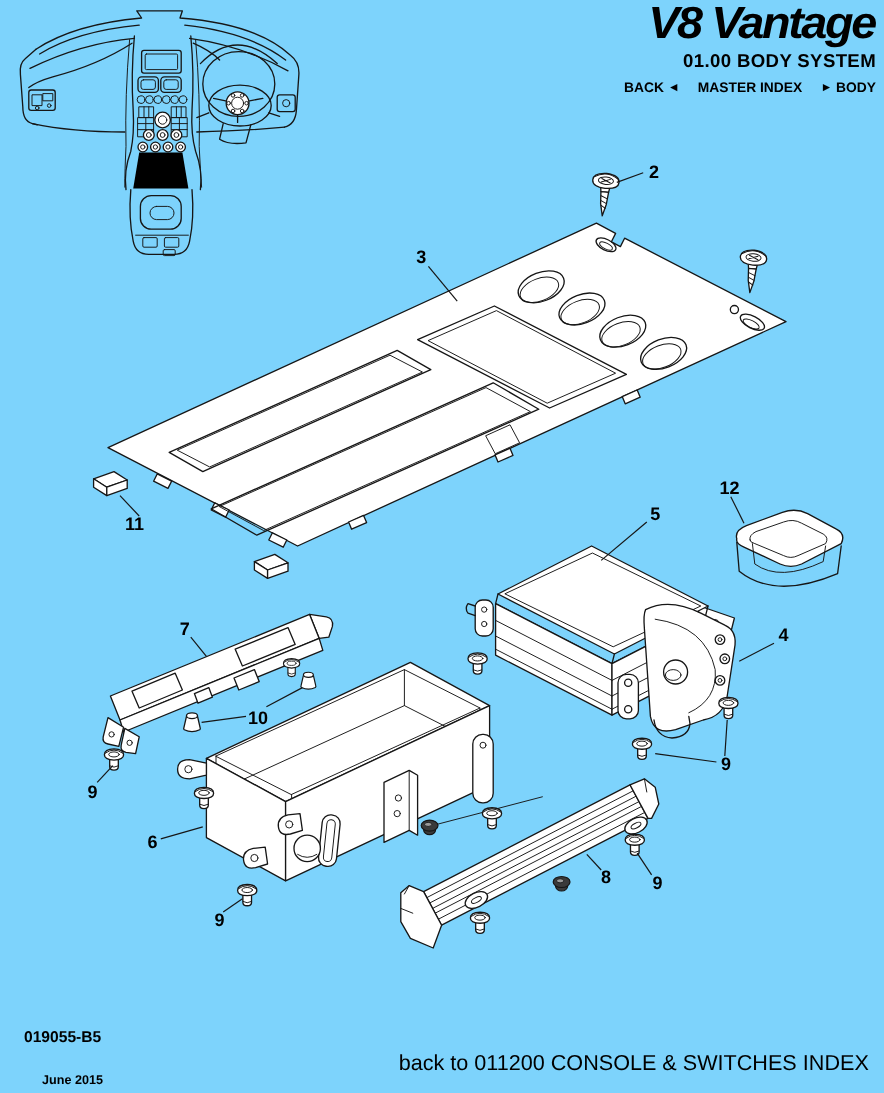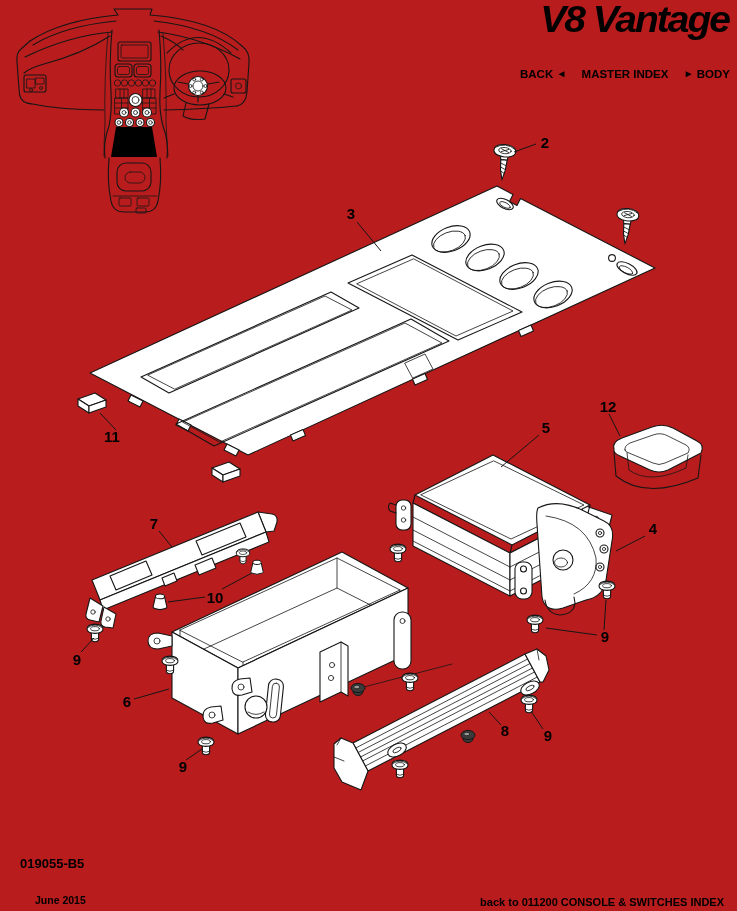--- a/index.html
+++ b/index.html
@@ -1,48 +1,49 @@
 <!DOCTYPE html>
 <html><head>
 <meta charset="utf-8">
 <style>
   html,body{margin:0;padding:0;background:#e8e8e8;}
   .page{
-    position:relative;width:737px;height:911px;margin:0 auto;background:#b91c1c;
+    position:relative;width:737px;height:911px;margin:0 auto;background:#7dd3fc;
     font-family:"Liberation Sans",sans-serif;color:#000;overflow:hidden;
   }
   .page svg{position:absolute;left:0;top:0;}
   .brand-logo{
     position:absolute;top:-2px;right:8px;font-size:39px;font-weight:bold;font-style:italic;
     letter-spacing:-2px;white-space:nowrap;transform:scaleY(0.96);
   }
   .system-title{position:absolute;top:43px;right:7px;font-size:15.5px;font-weight:bold;letter-spacing:.3px;}
   .nav{position:absolute;top:68px;right:7px;font-size:11.5px;font-weight:bold;white-space:nowrap;}
   .nav a{color:#000;text-decoration:none;cursor:pointer;text-align:right;}
   .nav .arrow{font-size:10px;position:relative;top:-1px;cursor:pointer;}
   .nav .gap{display:inline-block;width:12px;}
   .doc-number{position:absolute;left:20px;top:856px;font-size:13px;font-weight:bold;}
   .doc-title{position:absolute;left:20px;top:873px;font-size:13.5px;font-weight:bold;}
   .doc-date{position:absolute;left:35px;top:894px;font-size:10.5px;font-weight:bold;}
-  .back-link{position:absolute;right:13px;top:896px;font-size:11px;font-weight:bold;color:#000;text-decoration:none;cursor:pointer;}
+  .back-link{position:absolute;right:13px;top:876px;font-size:18px;font-weight:normal;color:#000;text-decoration:none;cursor:pointer;}
   
   .ln{fill:none;stroke:#161616;stroke-width:1.1;stroke-linejoin:round;stroke-linecap:round;}
   .tn{fill:none;stroke:#161616;stroke-width:.8;stroke-linejoin:round;stroke-linecap:round;}
   .fw{fill:#fff;stroke:#161616;stroke-width:1.1;stroke-linejoin:round;}
   .dk{fill:#3a3a3a;stroke:#161616;stroke-width:1;}
   .blk{fill:#000;stroke:none;}
   .ld{stroke:#161616;stroke-width:1;fill:none;}
   .callout{font-family:"Liberation Sans",sans-serif;font-size:15px;font-weight:bold;fill:#000;text-anchor:middle;}
 </style>
 </head>
 <body>
 
 <div class="page">
 
   <div class="brand-logo">V8 Vantage</div>
+  <div class="system-title">01.00 BODY SYSTEM</div>
   <div class="nav">
     <a>BACK</a>
     <span class="arrow">◄</span><span class="gap"></span>
     <a>MASTER INDEX</a><span class="gap"></span>
     <span class="arrow">►</span>
     <a>BODY</a>
   </div>
 
   <svg width="737" height="911" viewBox="0 0 737 911">
     <defs>

